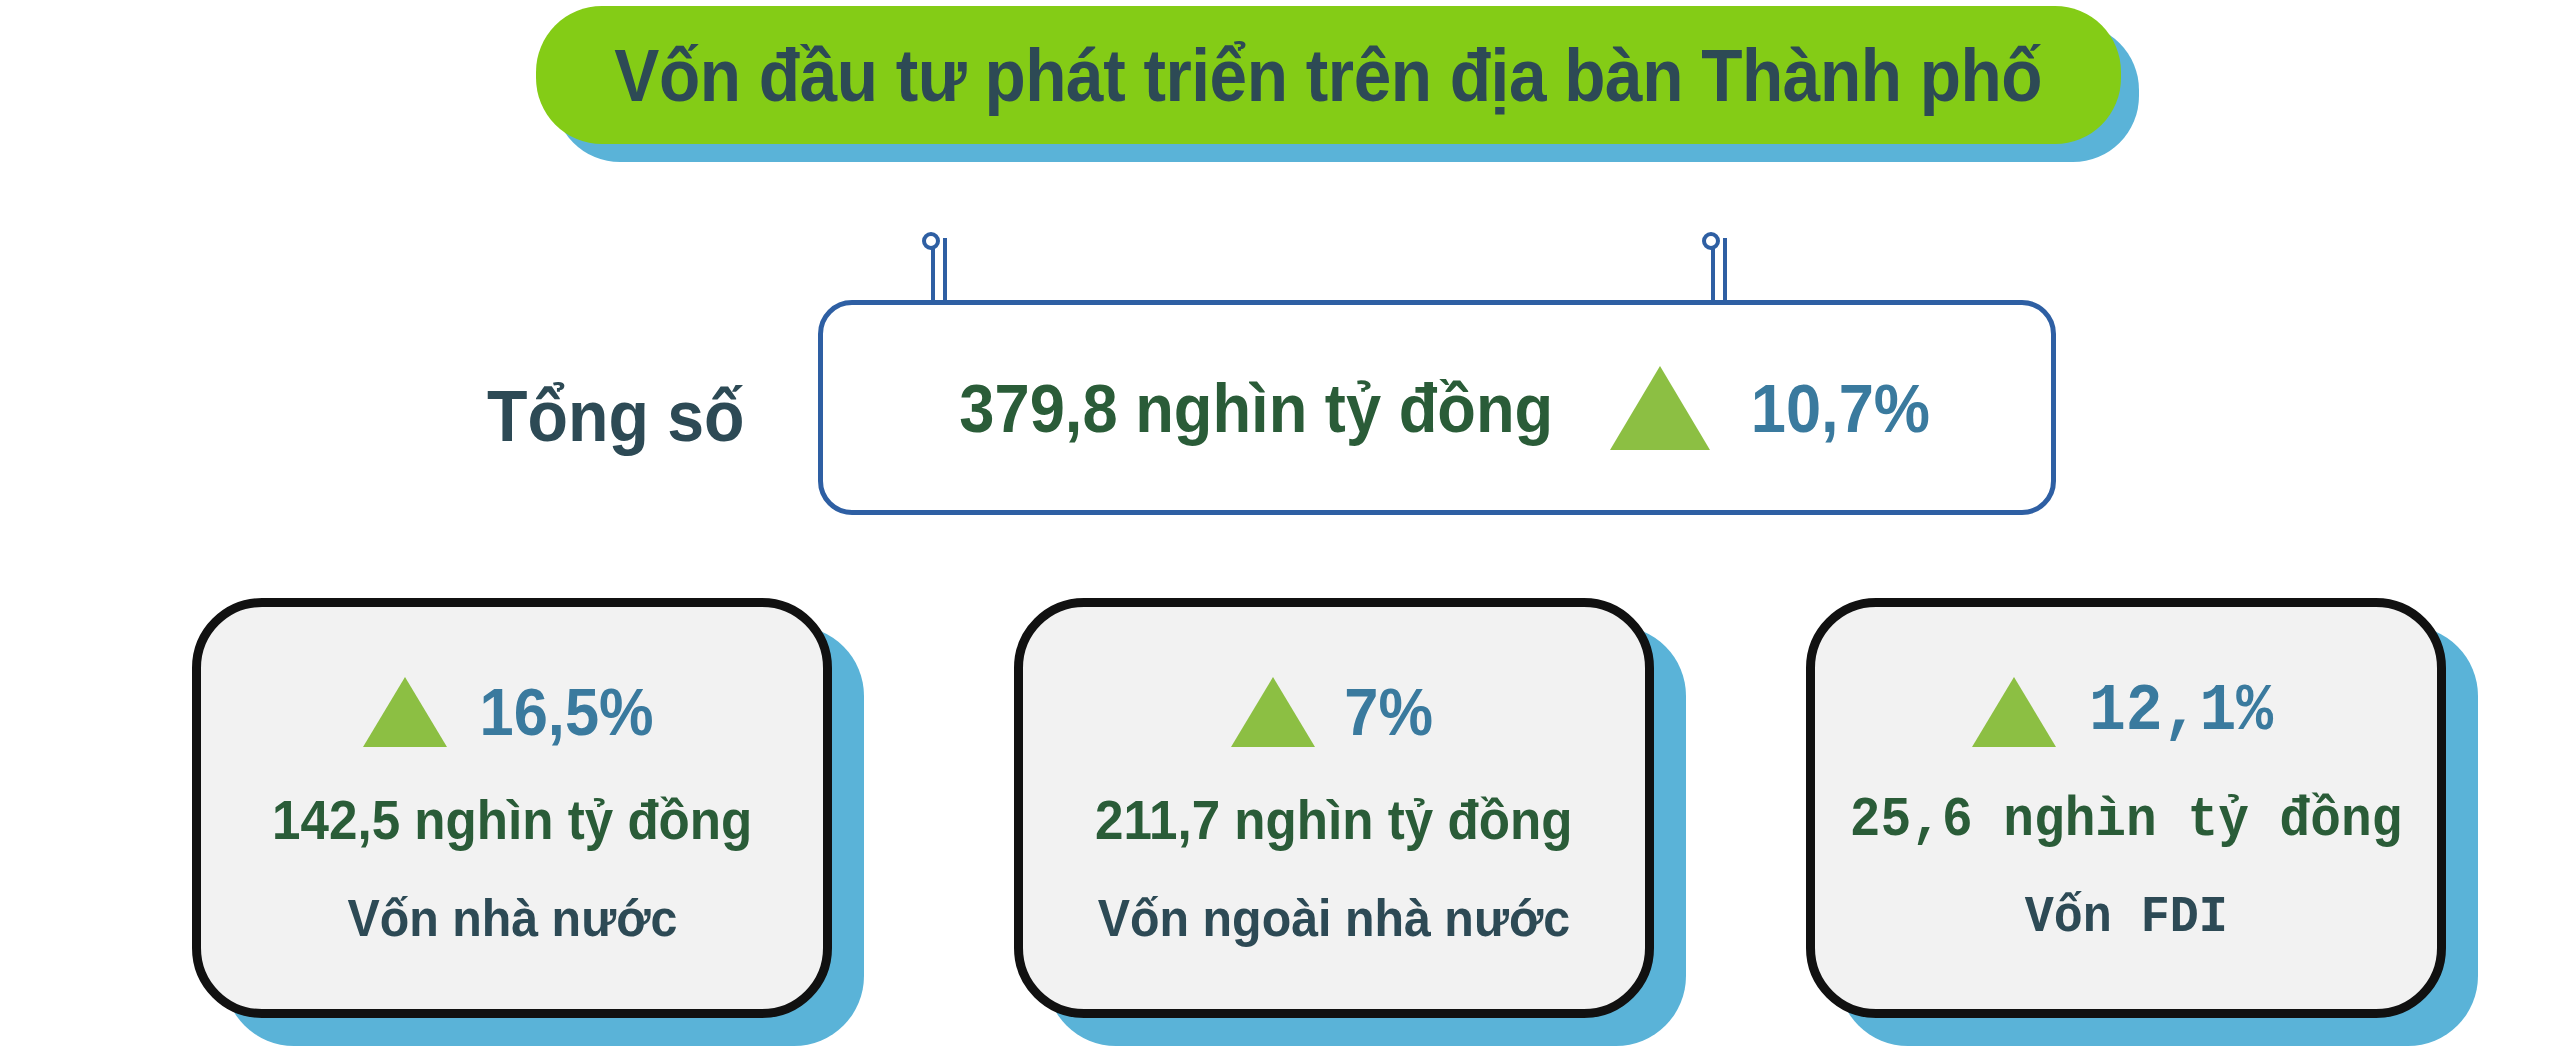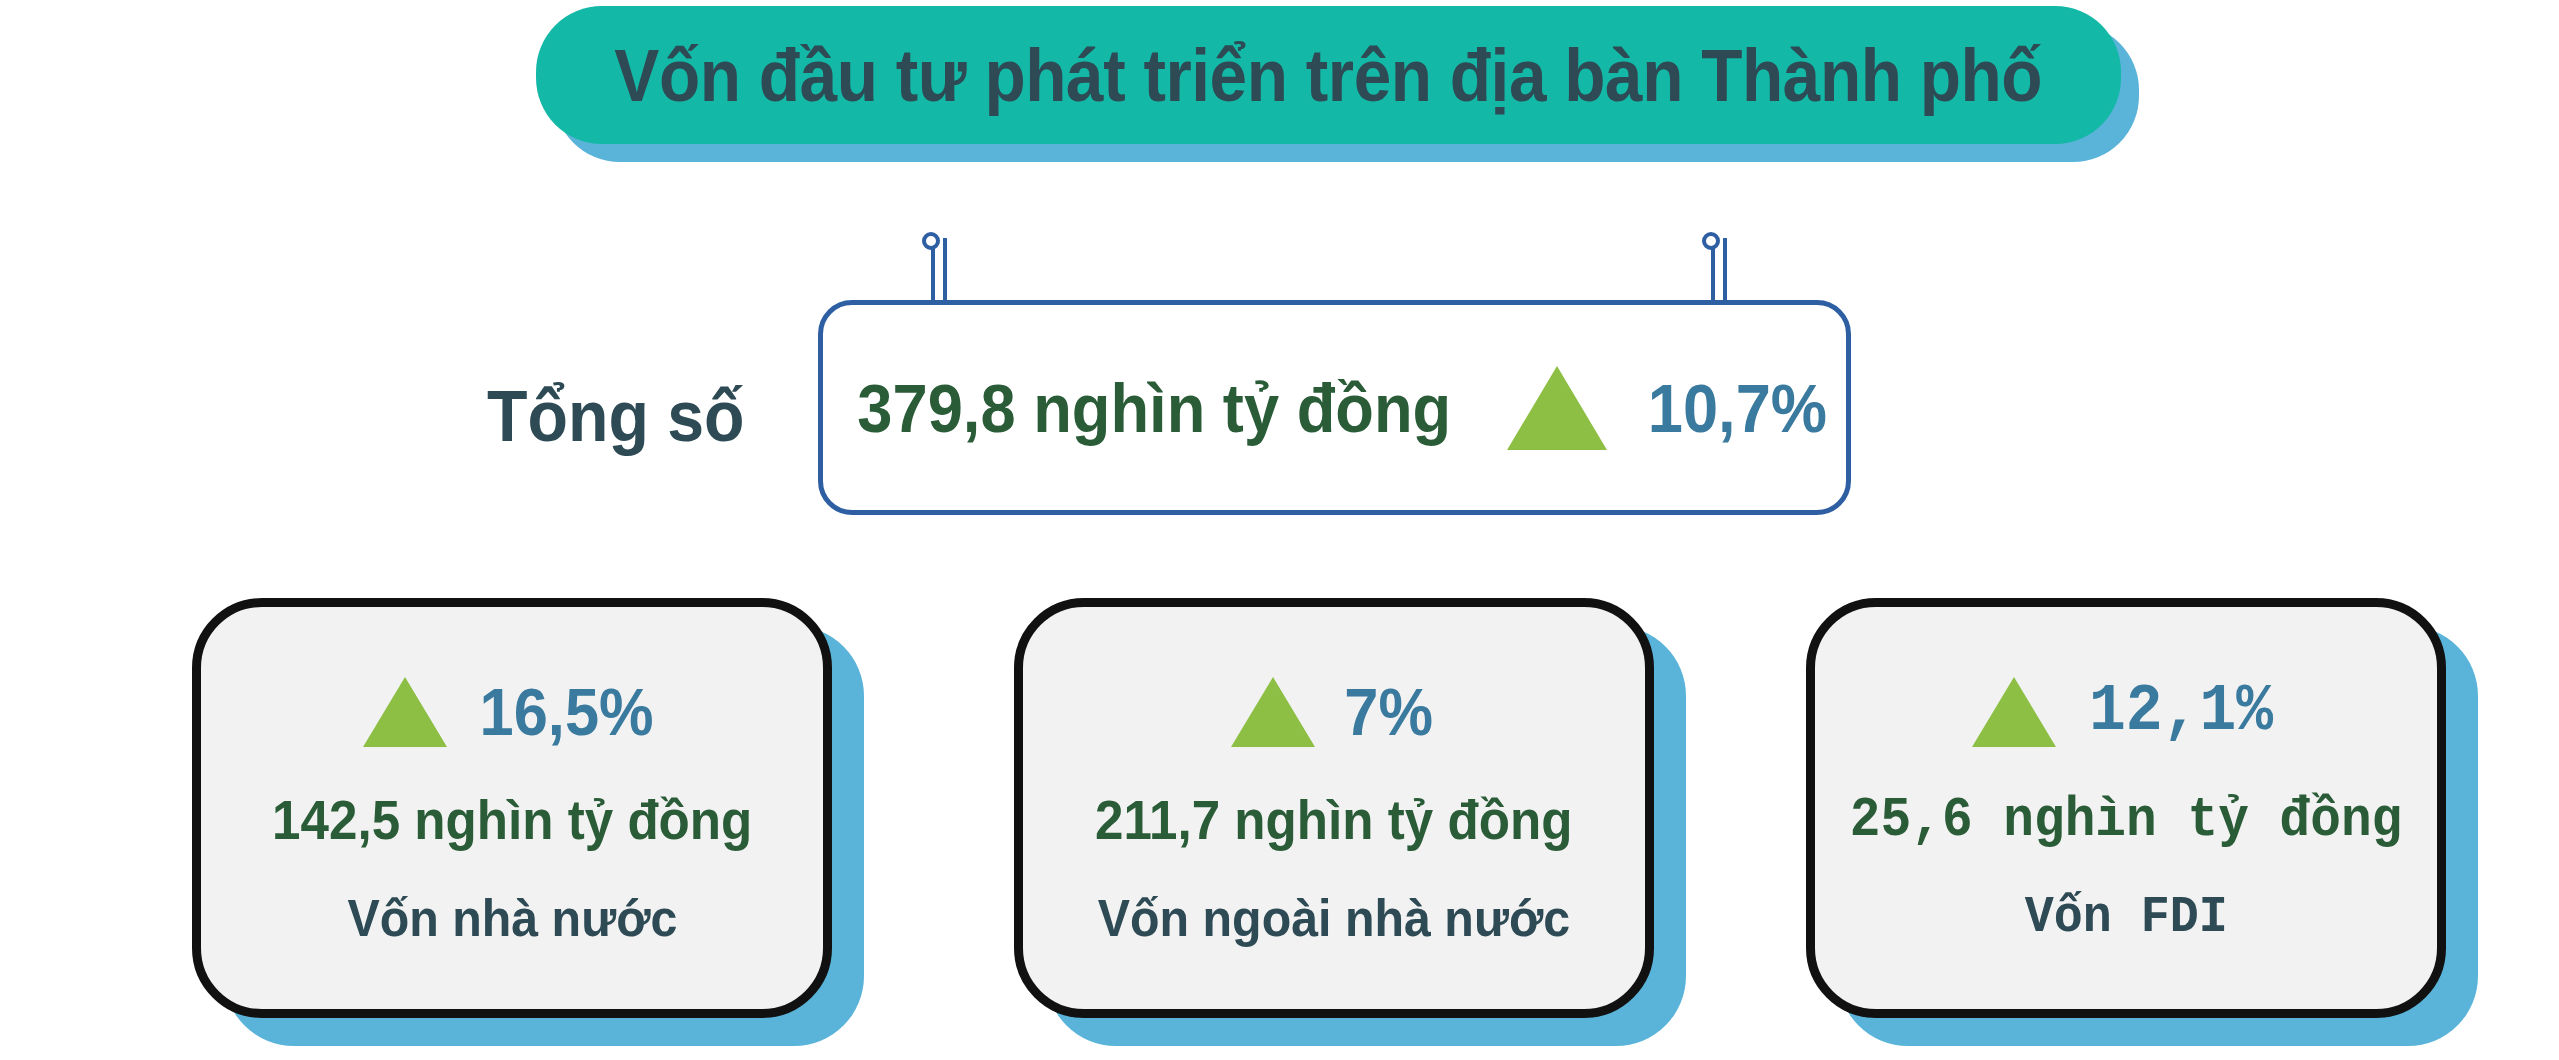--- a/index.html
+++ b/index.html
@@ -11,21 +11,21 @@
   .stage{position:absolute;inset:0;}
 
   
   .banner-wrap{position:absolute;left:536px;top:6px;width:1585px;height:138px;}
   .banner-shadow{
     position:absolute;left:18px;top:18px;width:1585px;height:138px;
     background:#5ab3d8;border-radius:66px;
   }
   .banner{
     position:absolute;left:0;top:0;width:1585px;height:138px;
-    background:#14b8a6;border-radius:66px;
+    background:#84cc16;border-radius:66px;
     display:flex;align-items:center;justify-content:center;
   }
   .banner-title{
     font-family:"Liberation Sans",sans-serif;
     font-weight:700;font-size:75px;letter-spacing:-0.5px;
     color:#2d4a55;white-space:nowrap;
     transform:scaleX(0.90);transform-origin:center;
   }
 
   
@@ -47,21 +47,21 @@
   #pin-right{left:1702px;top:232px;height:92px;}
   #pin-left .stem,#pin-right .stem{height:62px;}
 
   
   .total-label{
     position:absolute;left:487px;top:375px;
     font-weight:700;font-size:72px;color:#2d4a55;
     transform:scaleX(0.92);transform-origin:left center;white-space:nowrap;
   }
   .total-box{
-    position:absolute;left:818px;top:300px;width:1033px;height:215px;
+    position:absolute;left:818px;top:300px;width:1238px;height:215px;
     border:5px solid #2e5fa3;border-radius:34px;background:#ffffff;
     display:flex;align-items:center;justify-content:center;gap:34px;
     box-sizing:border-box;
   }
   .total-value{
     font-weight:700;font-size:68px;color:#2a5c38;white-space:nowrap;
     transform:scaleX(0.93);transform-origin:center;
   }
   .total-pct{
     font-weight:700;font-size:68px;color:#3a7a9e;white-space:nowrap;

